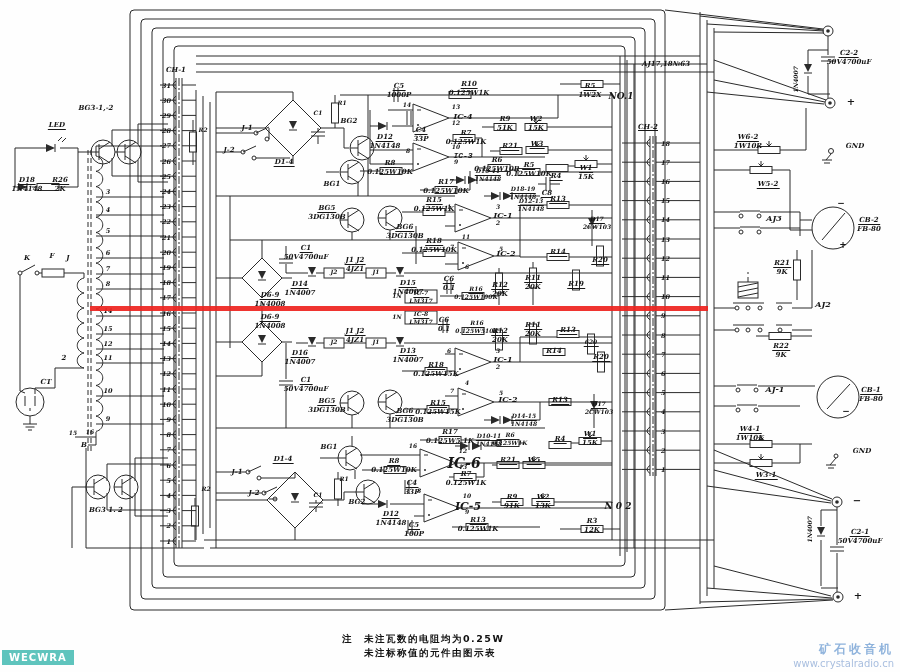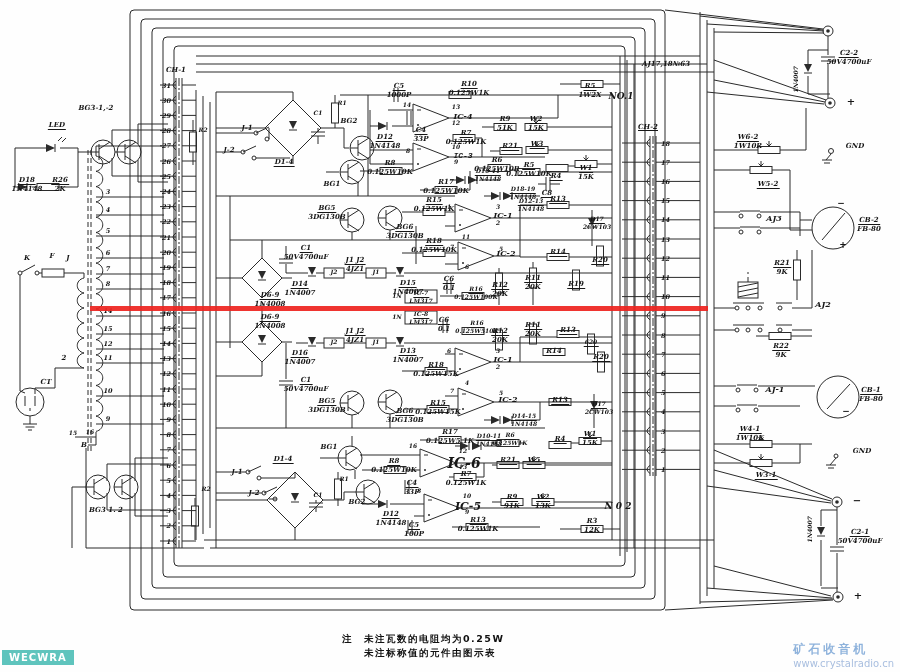--- a/index.html
+++ b/index.html
@@ -12,21 +12,21 @@
   #schem .chain{stroke-dasharray:8 2 2 2;}
   #schem text.pn{fill:#141414;stroke:none;font:italic bold 6.5px "DejaVu Serif",serif;}
   #labels{position:absolute;inset:0;z-index:3;pointer-events:none;}
   .lbl{position:absolute;color:#161616;font-style:italic;font-weight:bold;font-size:7px;line-height:1.1;text-align:center;transform:translateX(-50%);white-space:nowrap;}
   .lbl .u{border-bottom:1px solid #161616;display:inline-block;padding:0 1px;}
   .lbl .l2{display:block;}
   .lbl.rot{transform:translateX(-50%) rotate(-90deg);}
   #redline{position:absolute;left:90px;top:306px;width:618px;height:5px;background:#ee2520;z-index:4;opacity:.93;}
   .note{position:absolute;color:#111;font:bold 9.5px "DejaVu Sans",sans-serif;letter-spacing:1.5px;z-index:3;}
   #wm-left{position:absolute;left:2px;top:650px;background:#5fc4bd;color:#ffffff;font:bold 10px "DejaVu Sans",sans-serif;letter-spacing:1px;padding:2px 7px;z-index:5;}
-  #wm-right{position:absolute;right:6px;top:641px;z-index:5;font-family:"DejaVu Sans",sans-serif;}
+  #wm-right{position:absolute;right:6px;top:641px;text-align:right;z-index:5;font-family:"DejaVu Sans",sans-serif;}
   #wm-right .w1{color:#8fb3dc;font-weight:bold;font-size:12px;letter-spacing:3px;display:block;}
   #wm-right .w2{color:#a8bedf;font-size:10px;display:block;}
 </style>
 </head>
 <body>
 
 <div id="stage">
 <svg id="schem" width="900" height="672" viewBox="0 0 900 672">
   <defs>
     <g id="npn">

